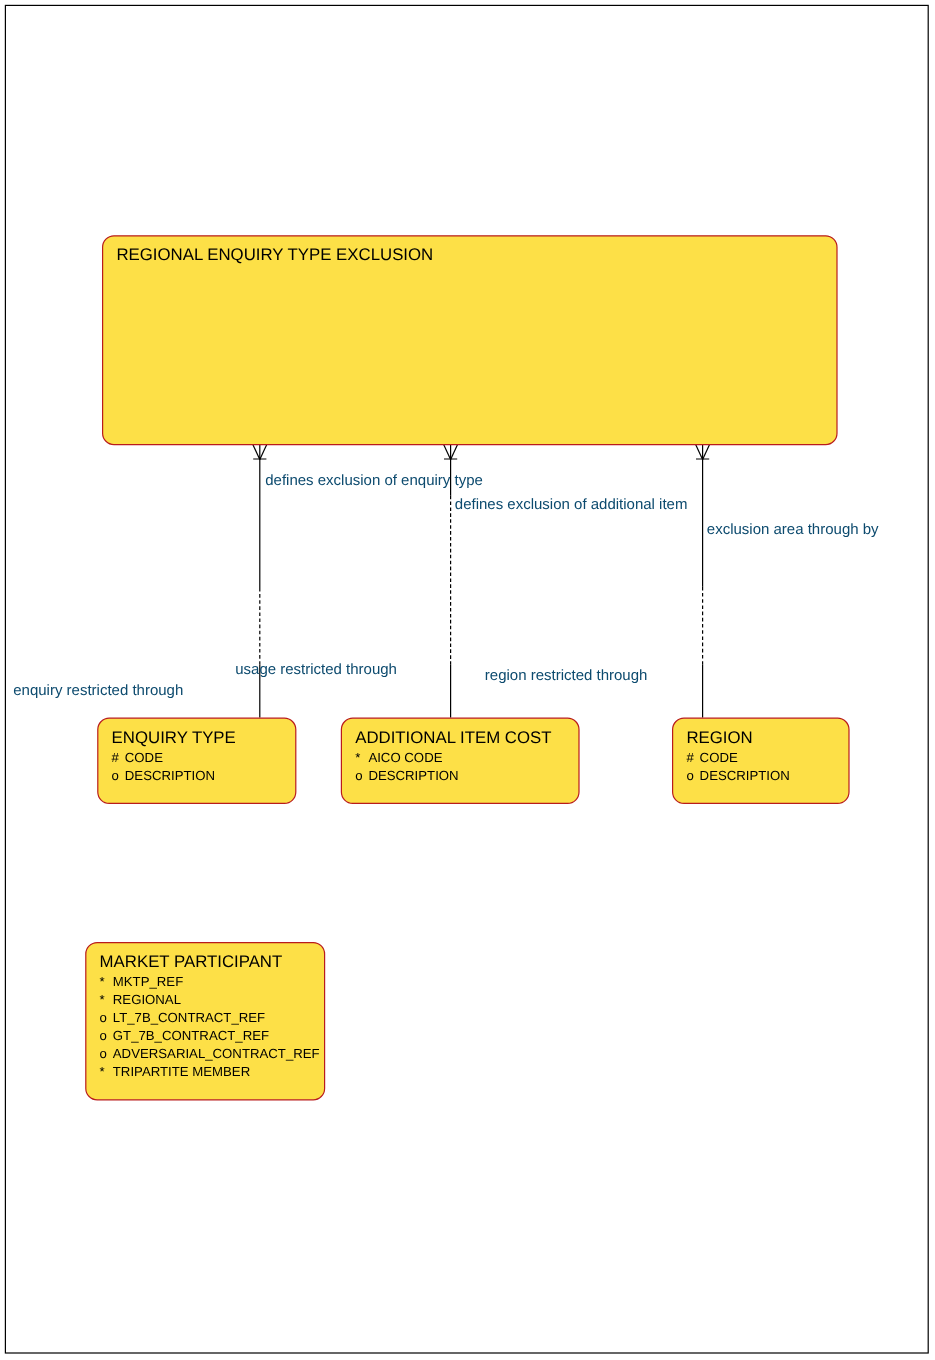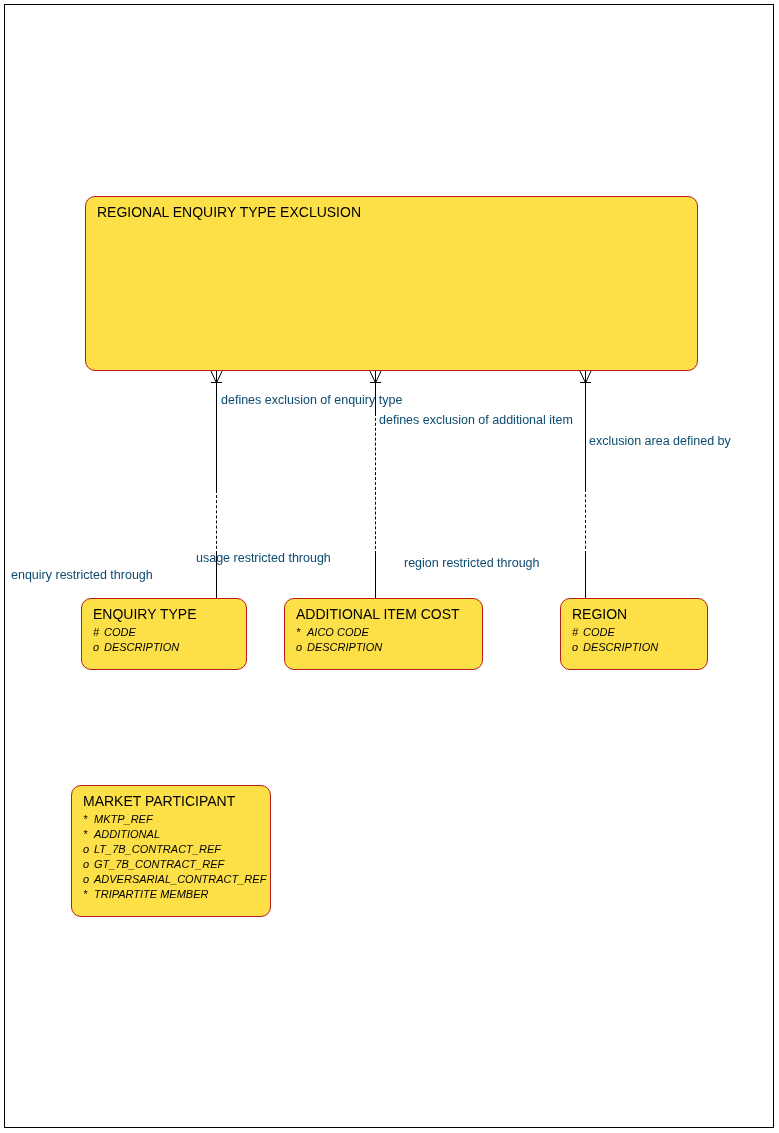--- a/index.html
+++ b/index.html
@@ -50,21 +50,20 @@
     position: absolute;
     left: 11px;
     top: 26px;
     white-space: nowrap;
   }
   .attr {
     font-size: 11px;
     line-height: 15px;
     color: #000000;
     white-space: nowrap;
-    font-style: italic;
   }
   .attr-mark {
     display: inline-block;
     width: 11px;
   }
   
   .vline {
     position: absolute;
     width: 0;
     border-left: 1px solid #000000;
@@ -130,21 +129,21 @@
   <div class="vline" style="left:375px; top:554px; height:44px;"></div>
 
   <div class="vline" style="left:585px; top:381px; height:108px;"></div>
   <div class="vline dashed" style="left:585px; top:489px; height:65px;"></div>
   <div class="vline" style="left:585px; top:554px; height:44px;"></div>
 
   <div class="rel-label" style="left:221px; top:393px;">defines exclusion of enquiry type</div>
 
   <div class="rel-label" style="left:379px; top:413px;">defines exclusion of additional item</div>
 
-  <div class="rel-label" style="left:589px; top:434px;">exclusion area defined by</div>
+  <div class="rel-label" style="left:589px; top:434px;">exclusion area through by</div>
 
   <div class="rel-label" style="left:11px; top:568px;">enquiry restricted through</div>
 
   <div class="rel-label" style="left:196px; top:551px;">usage restricted through</div>
 
   <div class="rel-label" style="left:404px; top:516px;margin-top:40px;">region restricted through</div>
 
   <div class="entity" style="left:81px; top:598px; width:166px; height:72px;">
     <div class="entity-title">ENQUIRY TYPE</div>
     <div class="attr-list">
@@ -181,21 +180,21 @@
     </div>
   </div>
 
   <div class="entity" style="left:71px; top:785px; width:200px; height:132px;">
     <div class="entity-title">MARKET PARTICIPANT</div>
     <div class="attr-list">
       <div class="attr">
         <span class="attr-mark">*</span><span>MKTP_REF</span>
       </div>
       <div class="attr">
-        <span class="attr-mark">*</span><span>ADDITIONAL</span>
+        <span class="attr-mark">*</span><span>REGIONAL</span>
       </div>
       <div class="attr">
         <span class="attr-mark">o</span><span>LT_7B_CONTRACT_REF</span>
       </div>
       <div class="attr">
         <span class="attr-mark">o</span><span>GT_7B_CONTRACT_REF</span>
       </div>
       <div class="attr">
         <span class="attr-mark">o</span><span>ADVERSARIAL_CONTRACT_REF</span>
       </div>

